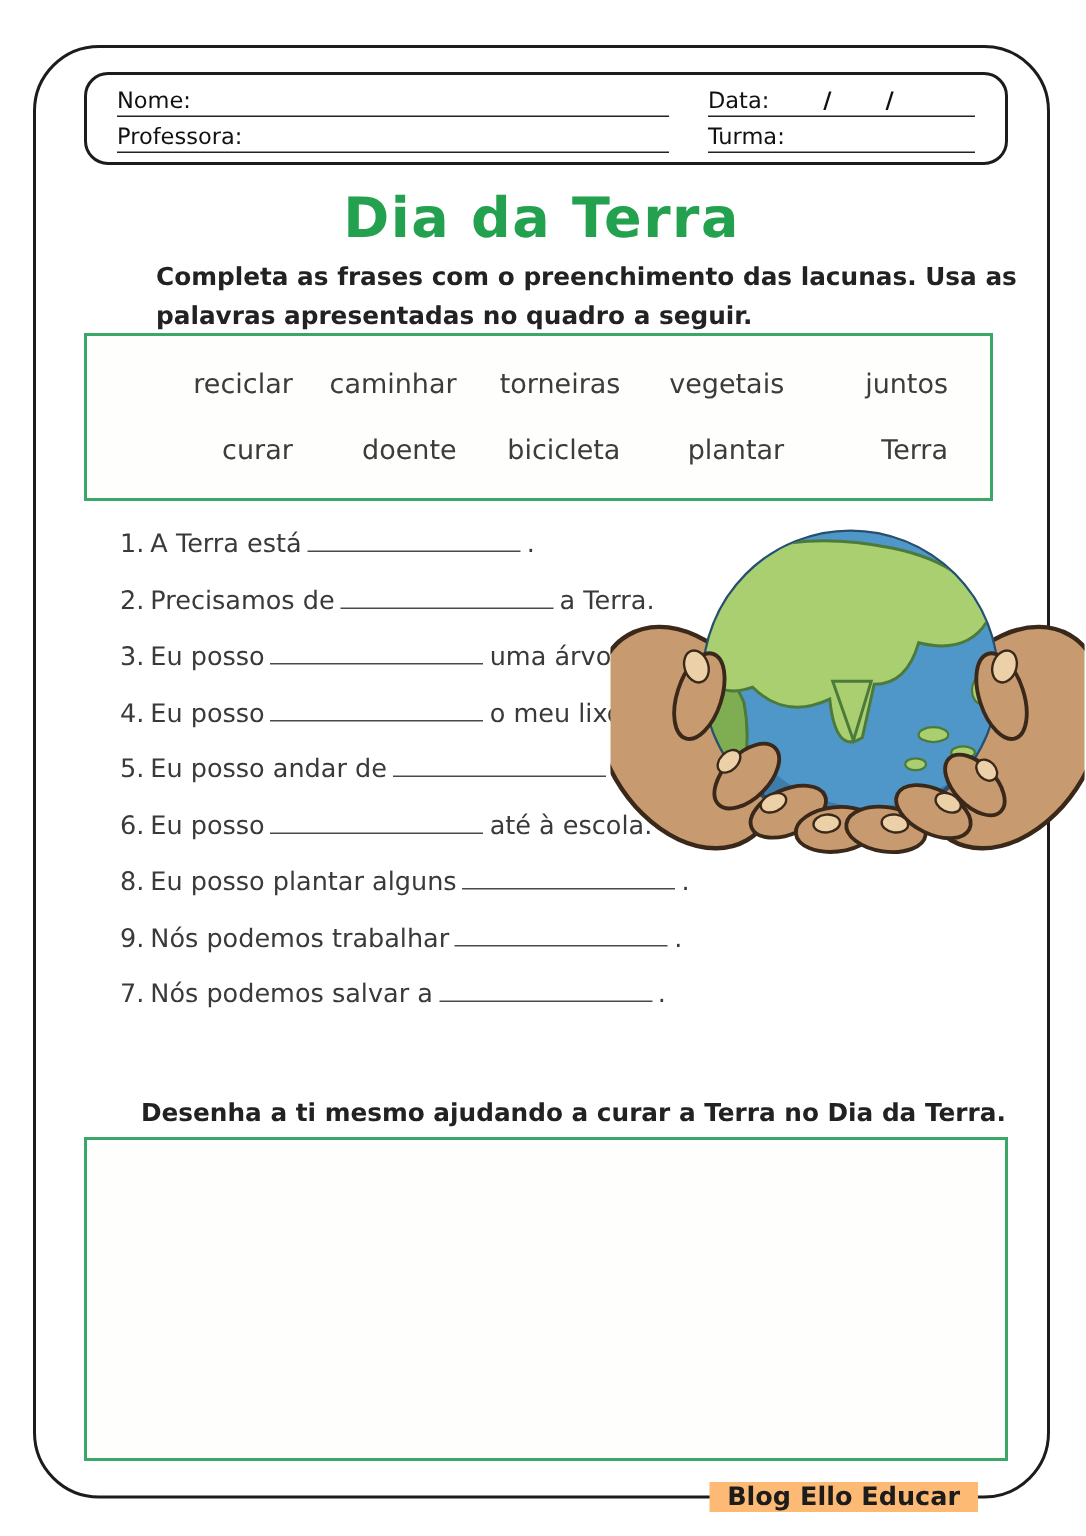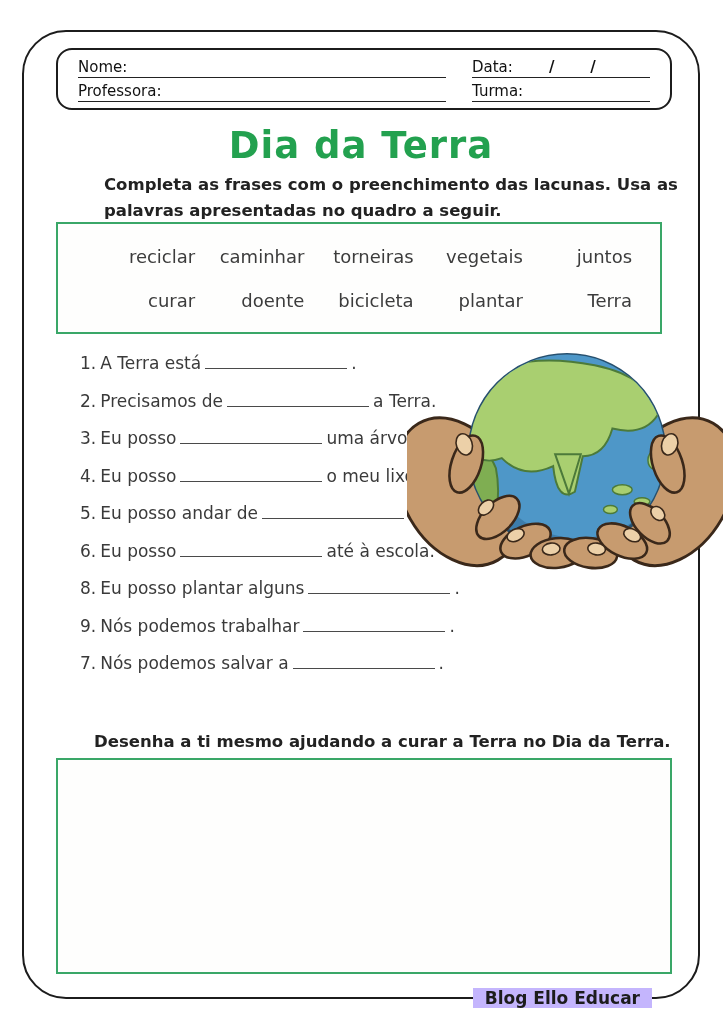--- a/index.html
+++ b/index.html
@@ -104,21 +104,21 @@
     position:absolute; left:32px; right:26px; top:726px; height:216px;
     border:2.5px solid #3aa768;
     background:#fefefd;
   }
 
   
   .footer {
     position:absolute;
     right:46px; bottom:0;
     transform:translateY(55%);
-    background:#c4b5fd;
+    background:#fdba74;
     padding:0 12px;
     font-size:17px; font-weight:bold; color:#1c1c1c;
     white-space:nowrap;
   }
 </style>
 </head>
 <body>
 
 <div class="page">
   <div class="frame">

